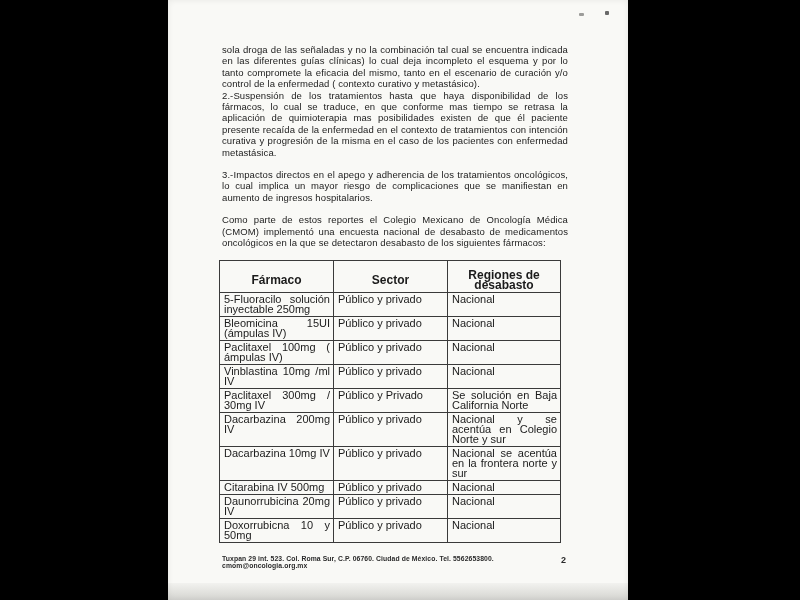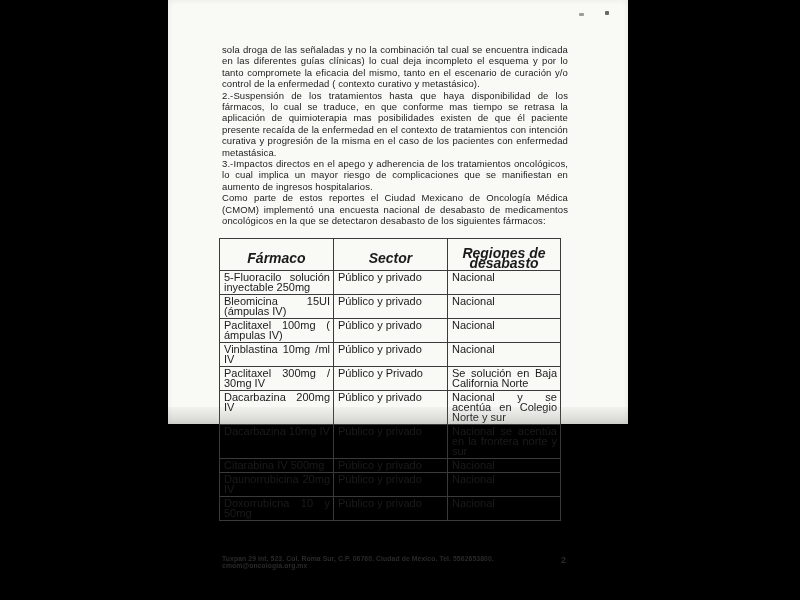--- a/index.html
+++ b/index.html
@@ -10,58 +10,57 @@
     font-family: "Liberation Sans", sans-serif;
   }
   .stage {
     position: relative;
     width: 800px; height: 600px;
     background: #000;
   }
   .page {
     position: absolute;
     left: 168px; top: 0;
-    width: 460px; height: 424px;
+    width: 460px; height: 600px;
     background: #f9f9f6;
     box-shadow: inset 0 0 6px rgba(0,0,0,0.08);
   }
   .content {
     position: absolute;
     left: 54px; right: 60px; top: 0;
     padding-top: 44px;
     color: #1b1b1b;
   }
   p.para {
     margin: 0;
     font-size: 9.5px;
     line-height: 11.4px;
     text-align: justify;
     letter-spacing: 0.1px;
   }
-  p.gap { }
+  p.gap { margin-top: 11px; }
 
   table.shortage {
     border-collapse: collapse;
     table-layout: fixed;
     width: 341px;
     margin-top: 11px;
     margin-left: -3px;
     background: transparent;
   }
   .shortage th, .shortage td {
     border: 1px solid #3a3a3a;
     color: #1b1b1b;
   }
   .shortage th {
-    font-size: 14px;
+    font-size: 12px;
     font-weight: bold;
     text-align: center;
     padding: 9px 2px 2px 2px;
     line-height: 10px;
-    font-style: italic;
   }
   .shortage td {
     font-size: 11px;
     line-height: 10px;
     padding: 1.5px 3px 1.5px 4px;
     vertical-align: top;
     text-align: justify;
   }
   .closing { margin-top: 13px; }
 
@@ -94,21 +93,21 @@
 <div class="stage">
   <div class="page">
 
     <div class="speck speck-1"></div>
     <div class="speck speck-2"></div>
 
     <div class="content">
       <p class="para">sola droga de las señaladas y no la combinación tal cual se encuentra indicada en las diferentes guías clínicas) lo cual deja incompleto el esquema y por lo tanto compromete la eficacia del mismo, tanto en el escenario de curación y/o control de la enfermedad ( contexto curativo y metastásico).</p>
       <p class="para">2.-Suspensión de los tratamientos hasta que haya disponibilidad de los fármacos, lo cual se traduce, en que conforme mas tiempo se retrasa la aplicación de quimioterapia mas posibilidades existen de que él paciente presente recaída de la enfermedad en el contexto de tratamientos con intención curativa y progresión de la misma en el caso de los pacientes con enfermedad metastásica.</p>
       <p class="para gap">3.-Impactos directos en el apego y adherencia de los tratamientos oncológicos, lo cual implica un mayor riesgo de complicaciones que se manifiestan en aumento de ingresos hospitalarios.</p>
-      <p class="para gap">Como parte de estos reportes el Ciudad Mexicano de Oncología Médica (CMOM) implementó una encuesta nacional de desabasto de medicamentos oncológicos en la que se detectaron desabasto de los siguientes fármacos:</p>
+      <p class="para gap">Como parte de estos reportes el Colegio Mexicano de Oncología Médica (CMOM) implementó una encuesta nacional de desabasto de medicamentos oncológicos en la que se detectaron desabasto de los siguientes fármacos:</p>
 
       <table class="shortage">
         <colgroup>
           <col style="width:114px">
           <col style="width:114px">
           <col style="width:113px">
         </colgroup>
         <thead>
           <tr>
             <th>Fármaco</th>

